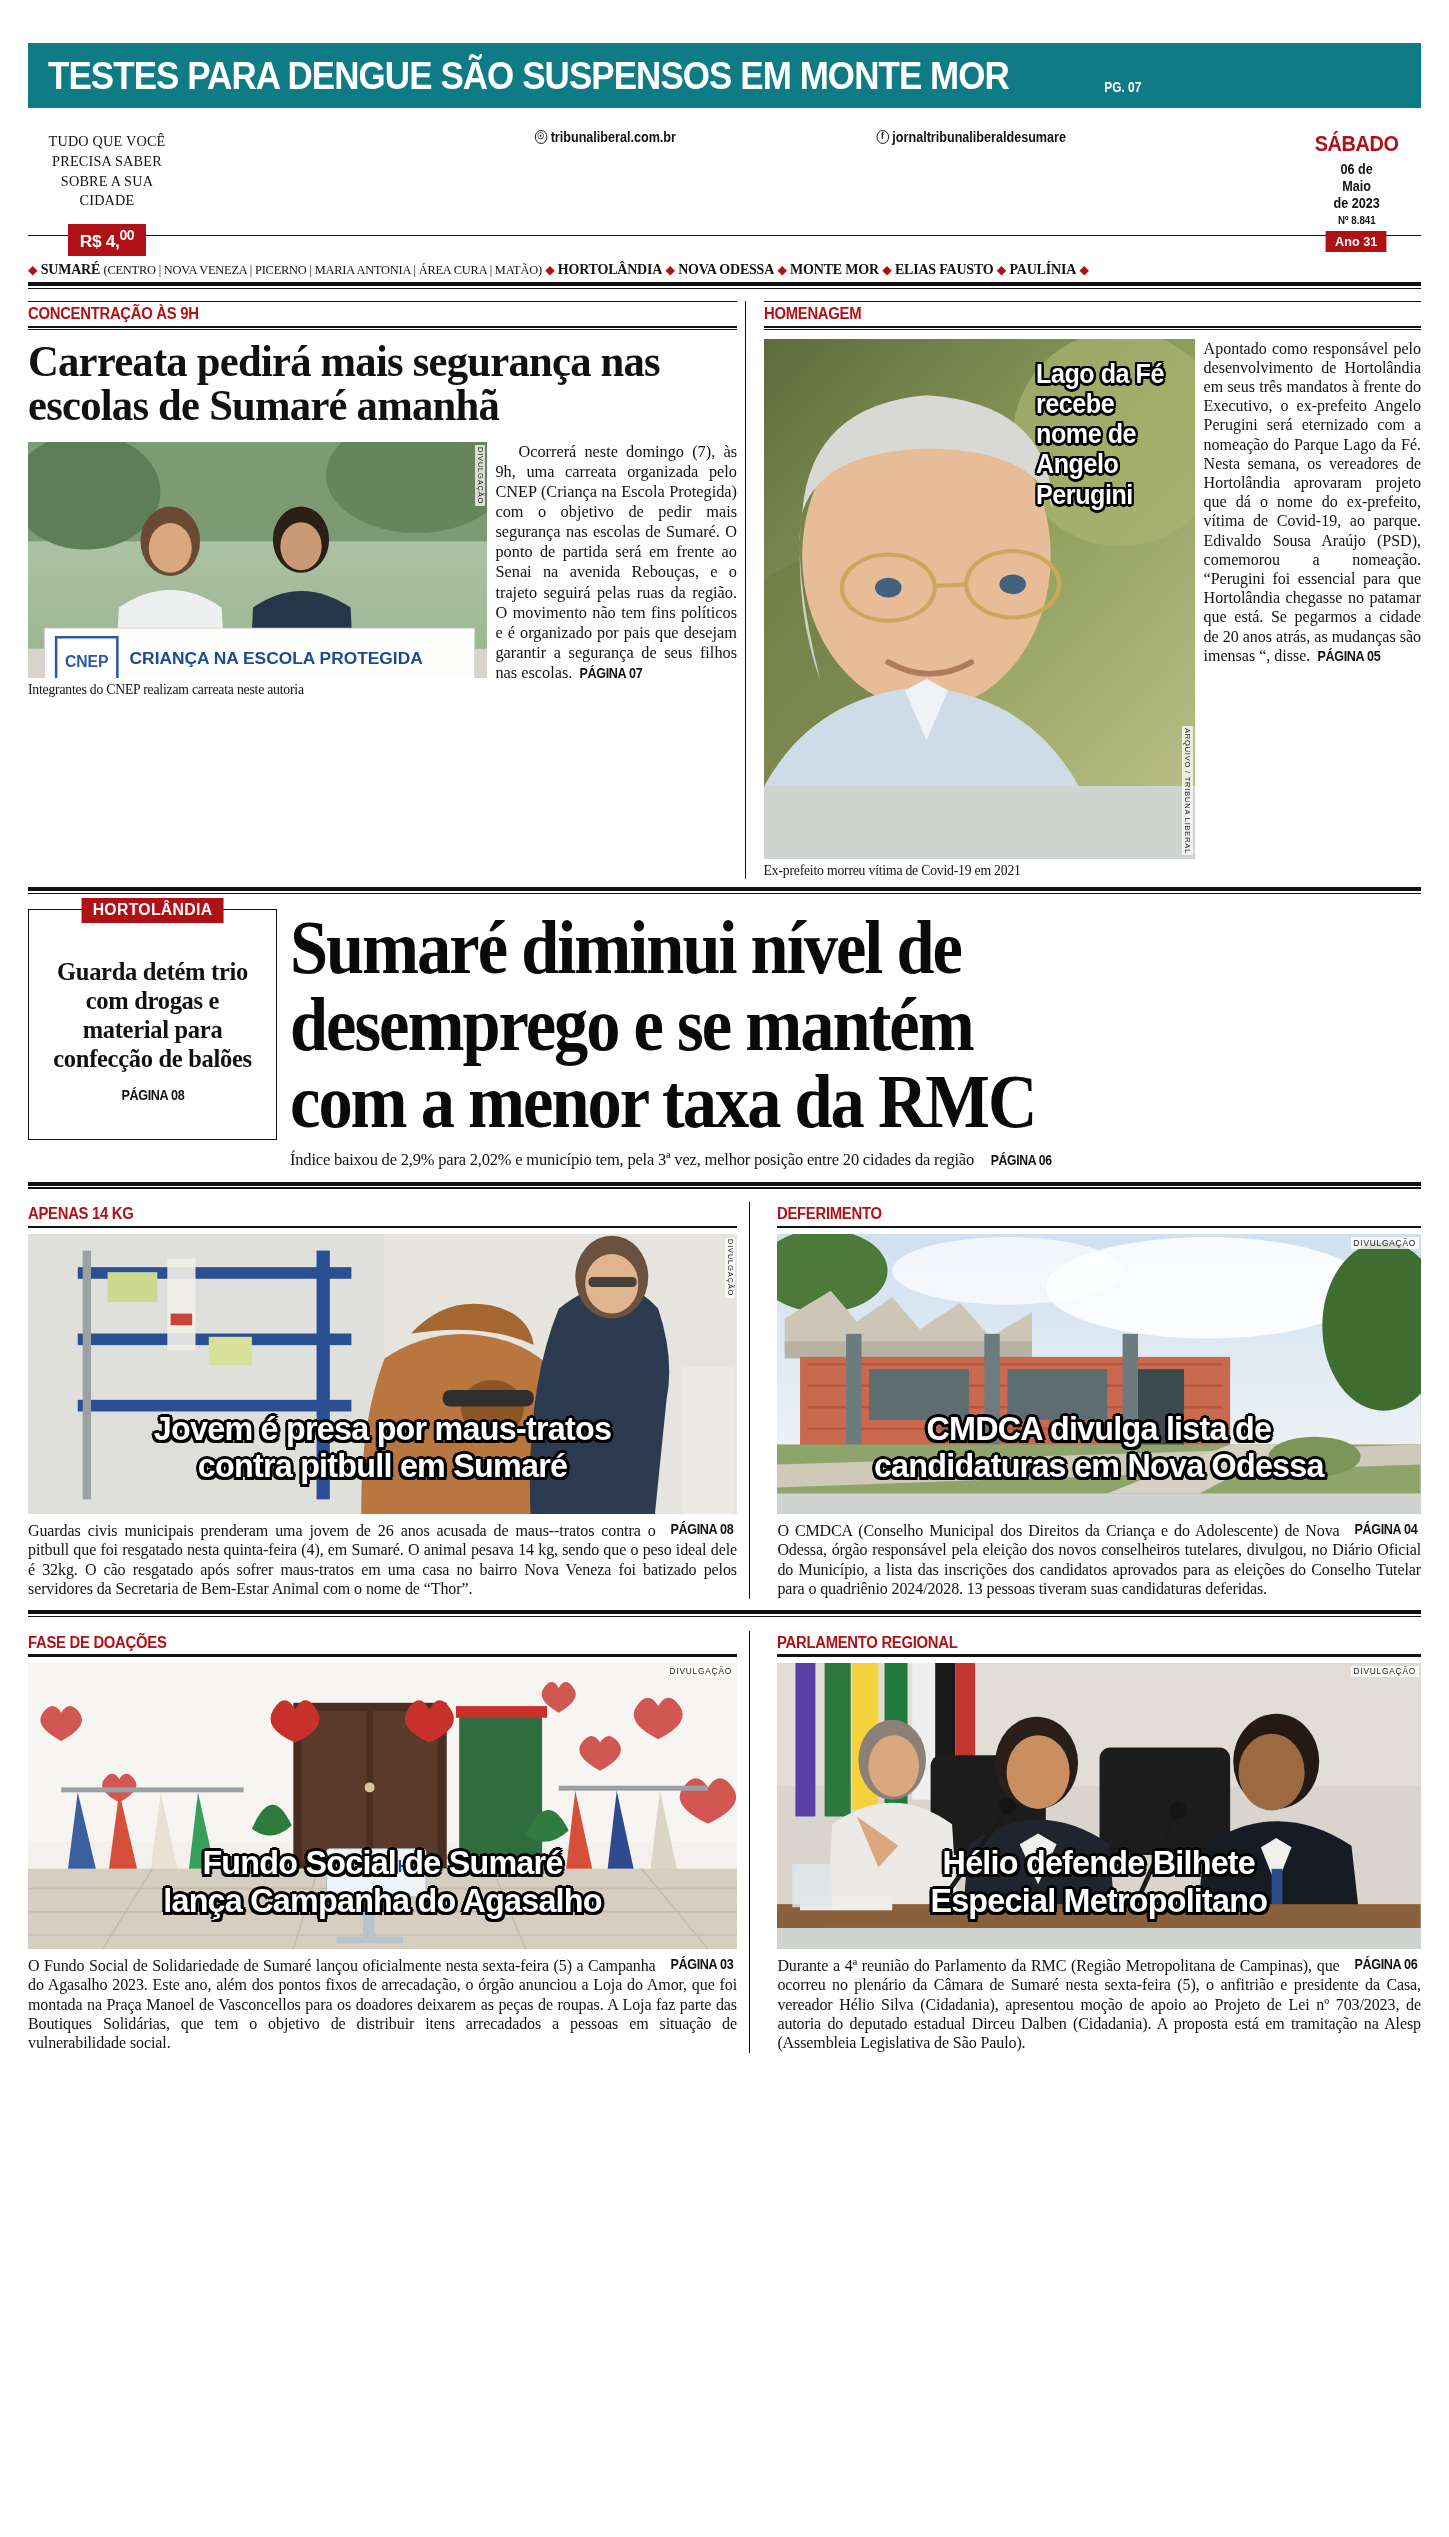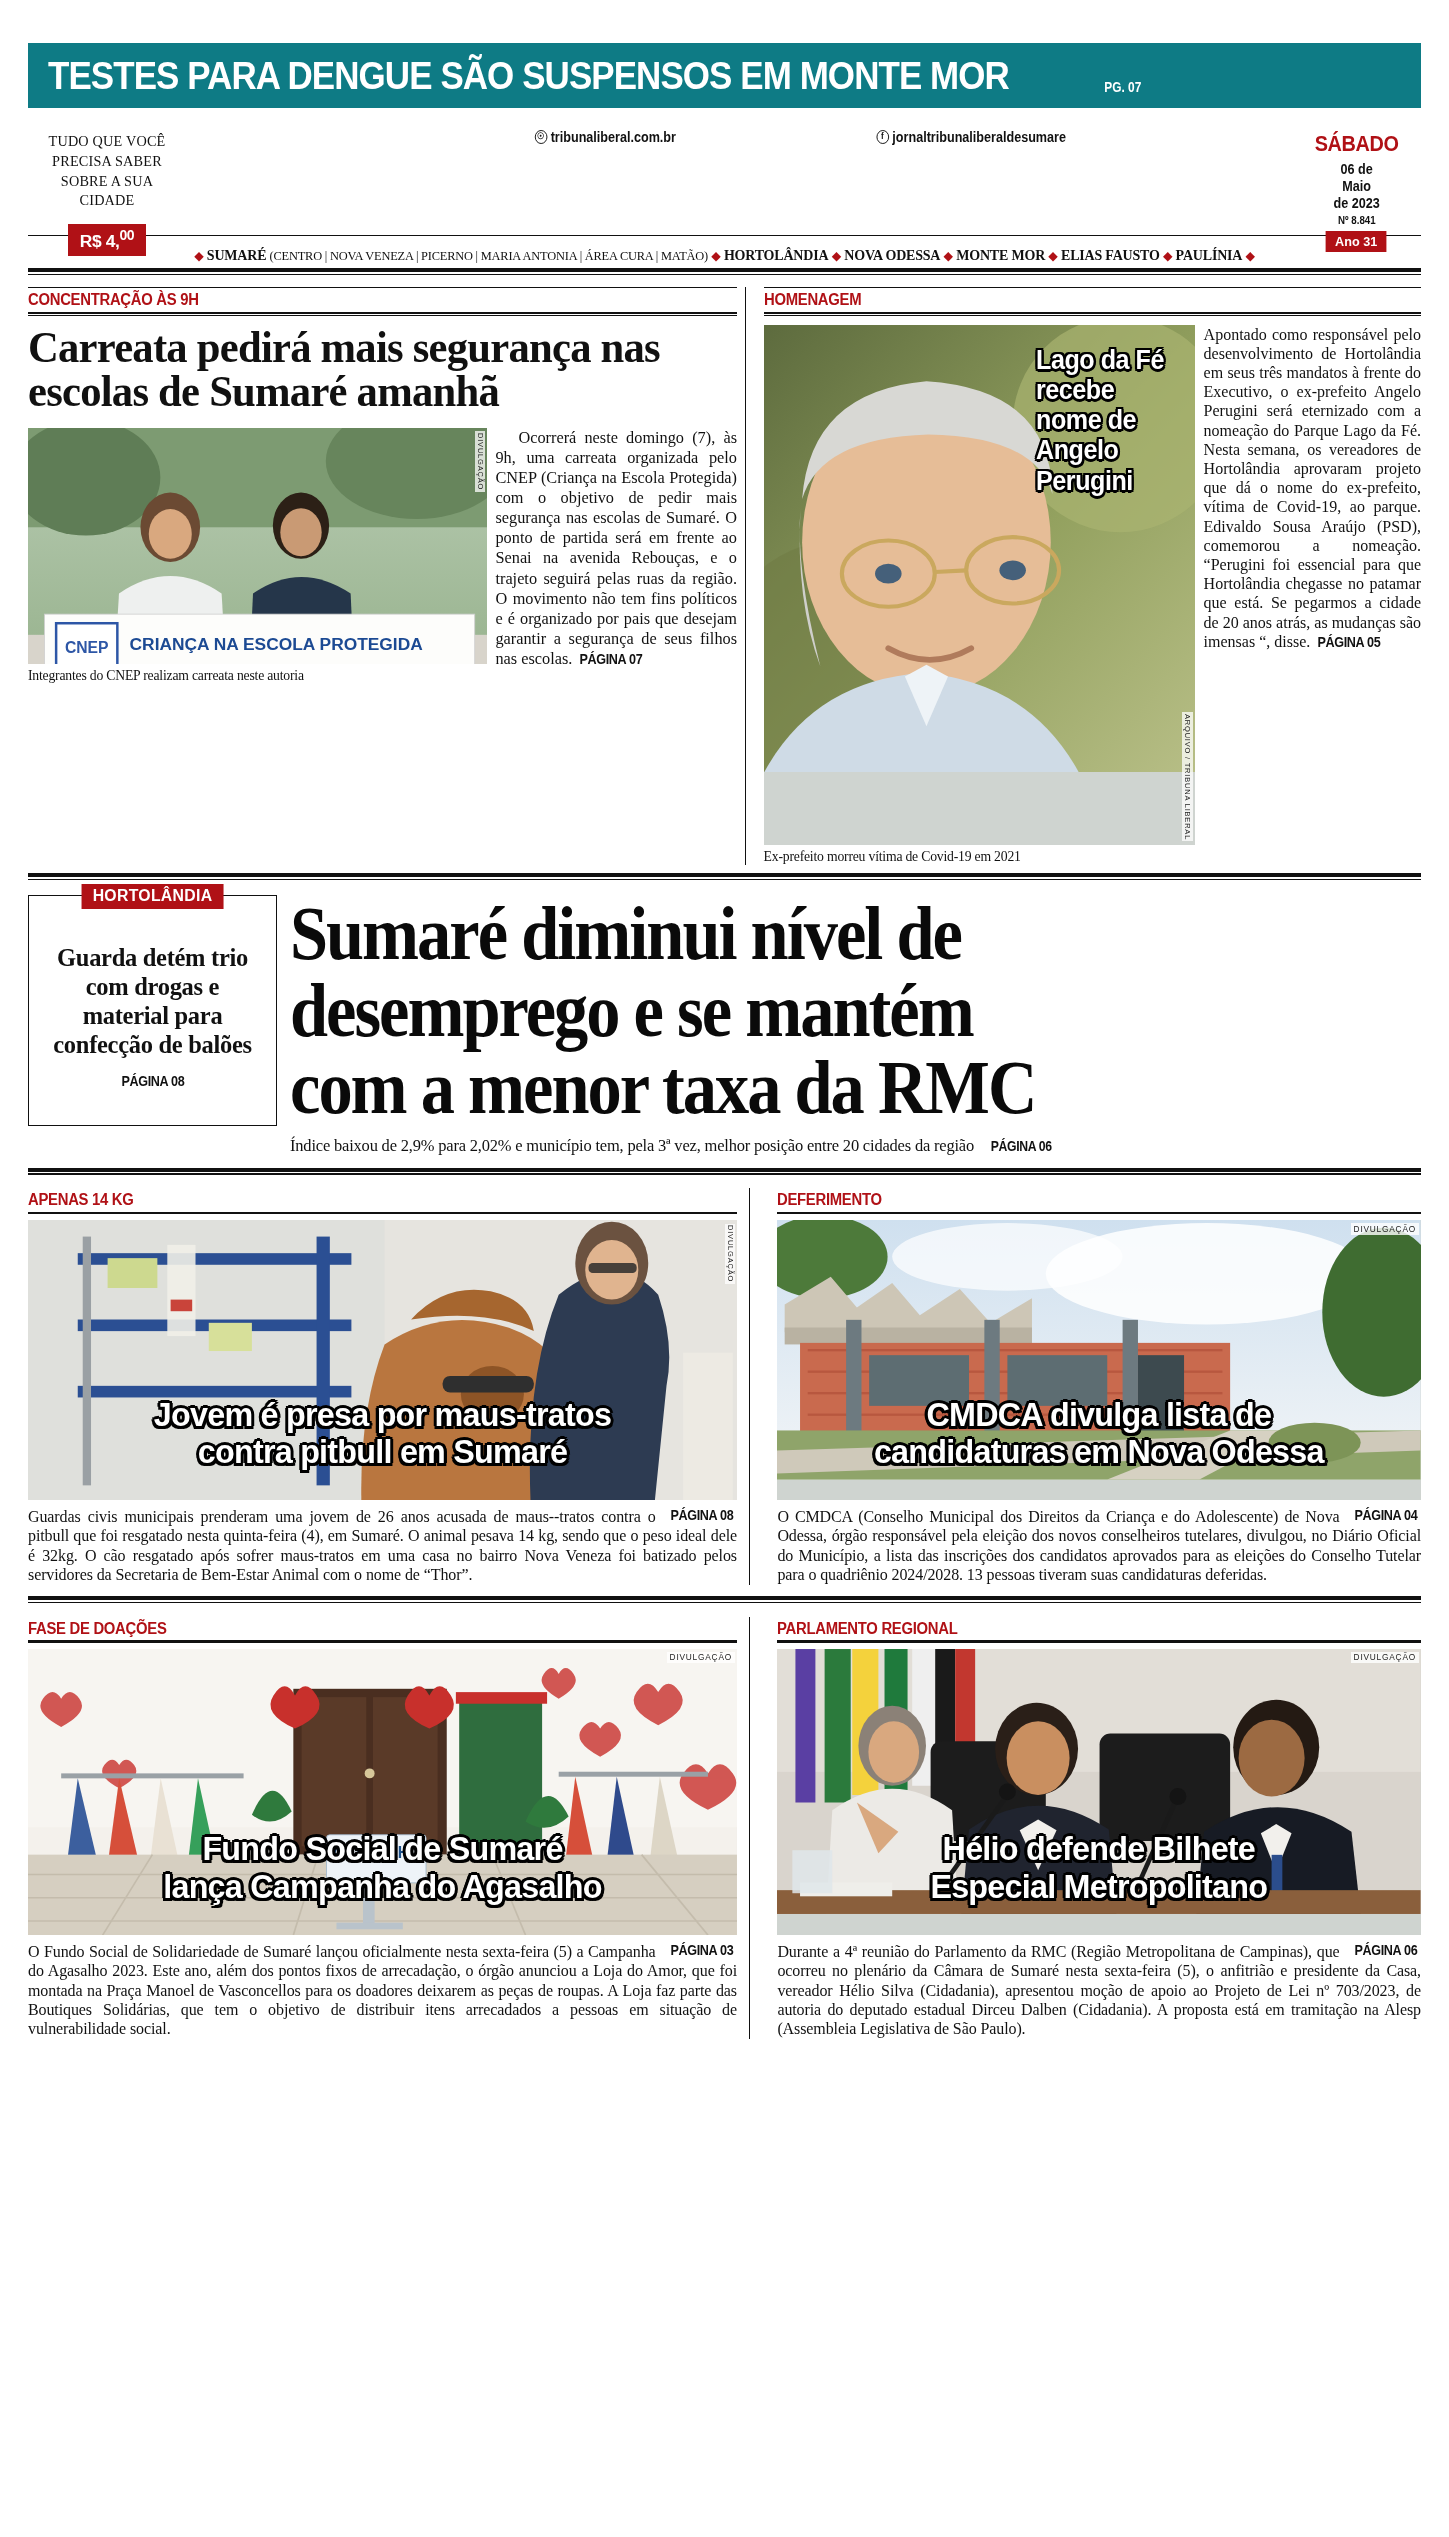--- a/index.html
+++ b/index.html
@@ -181,22 +181,21 @@
     font-family: "Liberation Sans", sans-serif;
     font-weight: bold;
     font-size: 13.3px;
     padding: 2.5px 10px 3.3px;
     margin-top: 5px;
     transform: scaleX(0.95);
   }
 
   
   .citybar {
-    margin-top: 9px;
-    text-align: center;
+    margin-top: 23px;
     font-family: "Liberation Serif", serif;
     font-size: 14px;
     letter-spacing: -0.2px;
     padding: 2.5px 0 4.1px;
     white-space: nowrap;
     color: #111;
   }
   .citybar b { font-weight: bold; }
   .citybar .dia { color: #b01116; font-size: 12.4px; }
   .citybar .sub { font-size: 12.4px; font-variant: small-caps; }

